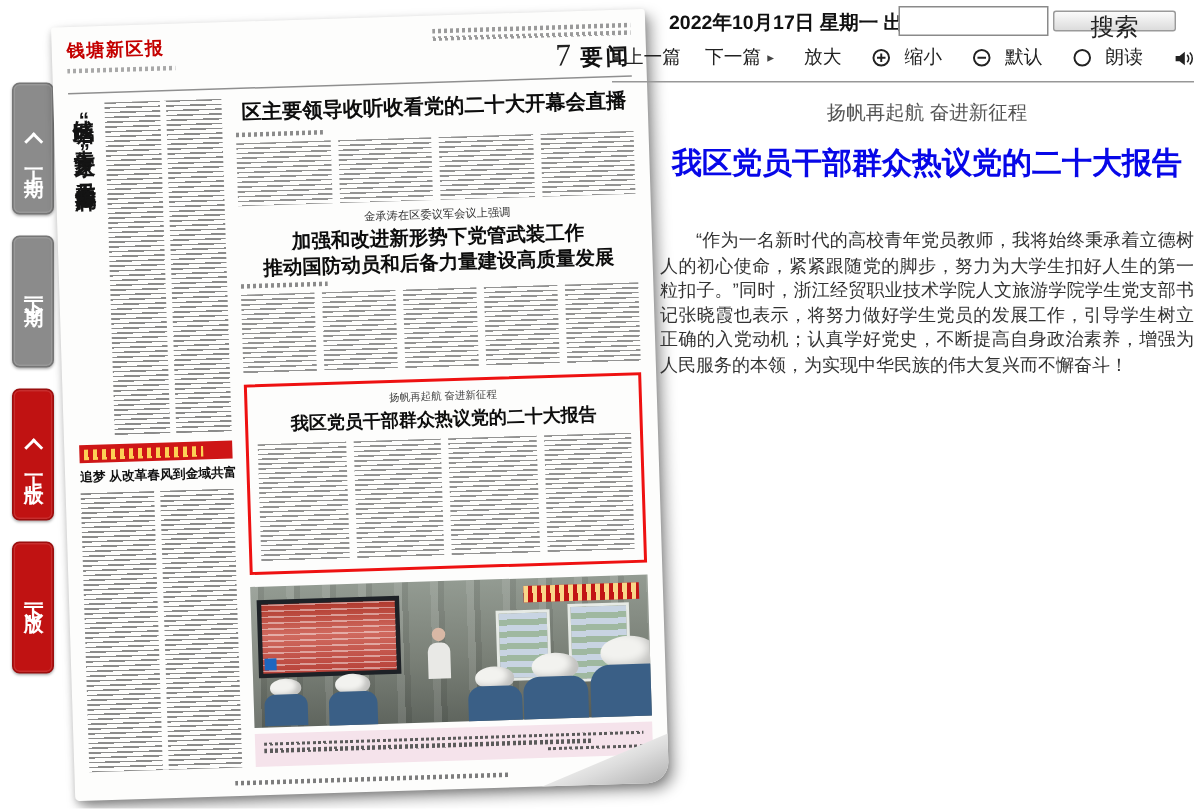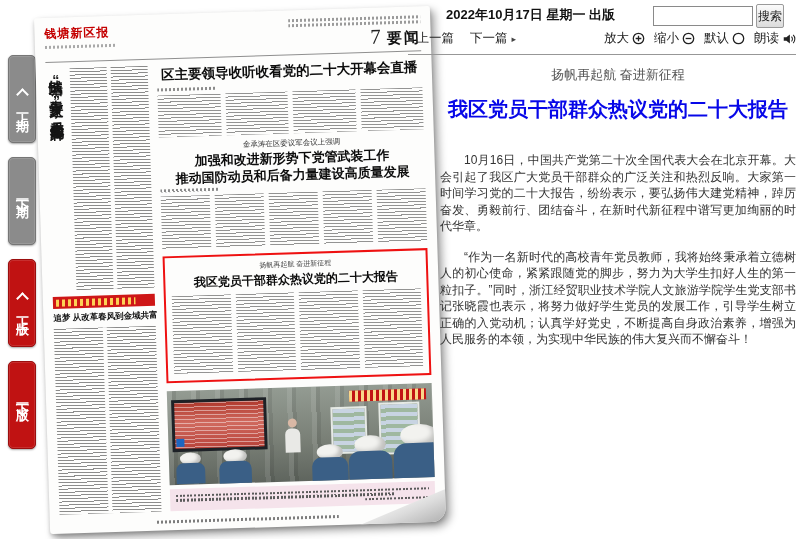--- a/index.html
+++ b/index.html
@@ -5,21 +5,21 @@
   html,body{margin:0;padding:0;}
   body{
     width:798px;height:539px;position:relative;overflow:hidden;
     background:#ffffff;
     font-family:"Liberation Sans","DejaVu Sans",sans-serif;
   }
   
   .topbar-date{position:absolute;left:446px;top:6px;font-size:13px;font-weight:bold;color:#111;}
   .search-box{position:absolute;right:14px;top:4px;display:flex;gap:3px;align-items:center;}
   .search-input{width:92px;height:16px;border:1px solid #8a8a8a;font-size:12px;padding:1px 3px;outline:none;}
-  .search-btn{height:24px;padding:0 1px;font-size:12px;color:#222;border:1px solid #9a9a9a;
+  .search-btn{height:14px;padding:0 24px;font-size:16px;color:#222;border:1px solid #9a9a9a;
     background:linear-gradient(#fbfbfb,#dcdcdc);border-radius:2px;cursor:pointer;}
   
   .sidebar{position:absolute;left:8px;top:55px;display:flex;flex-direction:column;gap:14px;}
   .sbtn{width:26px;height:86px;border-radius:5px;color:#fff;display:flex;flex-direction:column;
     align-items:center;justify-content:center;gap:4px;cursor:pointer;
     box-shadow:0 1px 2px rgba(0,0,0,.35), inset 0 0 0 1px rgba(255,255,255,.12);}
   .sbtn.gray{background:#8b8b8b;border:1px solid #767676;}
   .sbtn.red{background:#c01212;border:1px solid #9b0e0e;}
   .sbtn .lbl{writing-mode:vertical-lr;text-orientation:upright;font-size:13px;font-weight:bold;letter-spacing:3px;}
   .chev{width:7px;height:7px;border-left:2px solid #fff;border-top:2px solid #fff;flex:0 0 auto;}
@@ -103,21 +103,21 @@
     background:repeating-linear-gradient(90deg,#5a5a5a 0 2px,transparent 2px 3.6px);}
   .p-footer{position:absolute;left:27%;right:27%;bottom:7px;height:3.5px;
     background:repeating-linear-gradient(90deg,#7d7d7d 0 2px,transparent 2px 4px);}
   
   .article{position:absolute;left:408px;top:30px;width:388px;}
   .art-nav{display:flex;align-items:center;font-size:12.5px;color:#222;padding-bottom:7px;border-bottom:1px solid #979797;}
   .nav-left{display:flex;gap:16px;align-items:center;}
   .navitem{display:flex;gap:4px;align-items:center;cursor:pointer;}
   .arrow{font-size:9px;color:#444;}
   .nav-right{margin-left:auto;display:flex;gap:9px;align-items:center;}
-  .ctrl{display:flex;align-items:center;gap:3px;cursor:pointer;}
+  .ctrl{display:flex;align-items:center;gap:20px;cursor:pointer;}
   .ctrl svg{display:block;}
   .art-content{margin-top:11px;padding-left:32px;}
   .art-kicker{text-align:center;color:#555;font-size:13px;margin:3px 0 12px;}
   .art-title{text-align:center;color:#0707e8;font-weight:bold;font-size:20px;line-height:1.3;margin:0 0 30px;}
   .art-byline{font-size:12.5px;color:#222;margin:0 0 14px;}
   .art-body p{font-size:12px;line-height:16.5px;color:#333;text-align:justify;text-indent:2em;margin:0 0 14px;}
 </style>
 </head>
 <body>
 
@@ -292,17 +292,16 @@
             <path d="M10.8 5.2c1.5 1.5 1.5 4.1 0 5.6M12.8 3.4c2.5 2.6 2.5 6.6 0 9.2" stroke="#222" fill="none" stroke-width="1.2"></path>
           </svg>
       </span>
     </div>
   </div>
 
   <div class="art-content">
     <div class="art-kicker">扬帆再起航 奋进新征程</div>
     <h1 class="art-title">我区党员干部群众热议党的二十大报告</h1>
     <div class="art-body">
-      <p>10月16日，中国共产党第二十次全国代表大会在北京开幕。大会引起了我区广大党员干部群众的广泛关注和热烈反响。大家第一时间学习党的二十大报告，纷纷表示，要弘扬伟大建党精神，踔厉奋发、勇毅前行、团结奋斗，在新时代新征程中谱写更加绚丽的时代华章。</p>
       <p>“作为一名新时代的高校青年党员教师，我将始终秉承着立德树人的初心使命，紧紧跟随党的脚步，努力为大学生扣好人生的第一粒扣子。”同时，浙江经贸职业技术学院人文旅游学院学生党支部书记张晓霞也表示，将努力做好学生党员的发展工作，引导学生树立正确的入党动机；认真学好党史，不断提高自身政治素养，增强为人民服务的本领，为实现中华民族的伟大复兴而不懈奋斗！</p>
     </div>
   </div>
 </div>
 
 </body></html>

